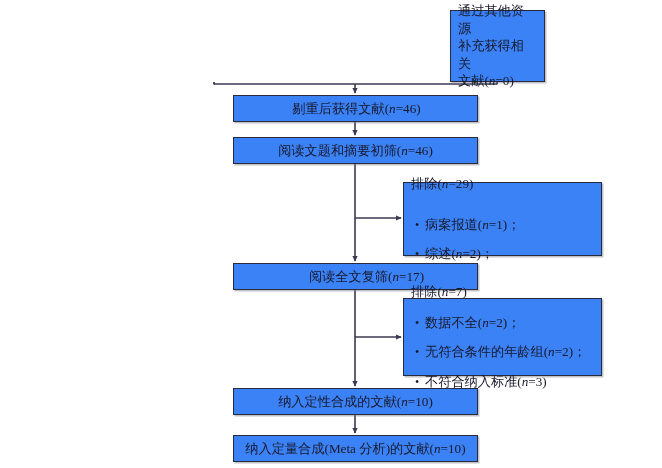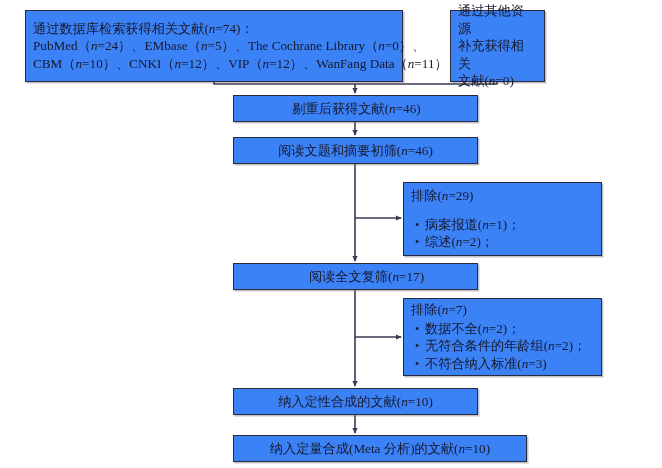--- a/index.html
+++ b/index.html
@@ -46,21 +46,21 @@
   .ital-n {
     font-style: italic;
     font-family: "Liberation Serif", "DejaVu Serif", serif;
   }
   .bullets {
     margin: 1px 0 0 0;
     padding: 0;
     list-style: none;
   }
   .bullets li {
-    margin: 0 0 0 14px;
+    margin: 12px 0 0 14px;
     padding: 0;
     white-space: nowrap;
     line-height: 1.34;
   }
   .bullets li::before {
     content: "\2022";
     display: inline-block;
     width: 10px;
     margin-left: -10px;
     font-size: 12px;
@@ -107,25 +107,20 @@
       <path d="M355,218 L401,218" marker-end="url(#arrowhead)"></path>
 
       <path d="M355,290 L355,386" marker-end="url(#arrowhead)"></path>
 
       <path d="M355,337 L401,337" marker-end="url(#arrowhead)"></path>
 
       <path d="M355,415 L355,433" marker-end="url(#arrowhead)"></path>
     </g>
   </svg>
 
-  <div class="box left-text" style="left:25px; top:10px; width:378px; height:72px; display:flex; flex-direction:column; justify-content:center;">
-    <div class="hdr-line">通过数据库检索获得相关文献(<i class="ital-n">n</i>=74)：</div>
-    <div class="hdr-line">PubMed（<i class="ital-n">n</i>=24）、EMbase（<i class="ital-n">n</i>=5）、The Cochrane Library（<i class="ital-n">n</i>=0）、</div>
-    <div class="hdr-line">CBM（<i class="ital-n">n</i>=10）、CNKI（<i class="ital-n">n</i>=12）、VIP（<i class="ital-n">n</i>=12）、WanFang Data（<i class="ital-n">n</i>=11）</div>
-  </div>
 
   <div class="box left-text" style="left:450px; top:10px; width:95px; height:72px; display:flex; flex-direction:column; justify-content:center;">
     <div>通过其他资源</div>
     <div>补充获得相关</div>
     <div>文献(<i class="ital-n">n</i>=0)</div>
   </div>
 
   <div class="box center-text" style="left:233px; top:95px; width:245px; height:27px;padding-left:8px;">
     <span>剔重后获得文献(<i class="ital-n">n</i>=46)</span>
   </div>
@@ -152,17 +147,17 @@
       <li>数据不全(<i class="ital-n">n</i>=2)；</li>
       <li>无符合条件的年龄组(<i class="ital-n">n</i>=2)；</li>
       <li>不符合纳入标准(<i class="ital-n">n</i>=3)</li>
     </ul>
   </div>
 
   <div class="box center-text" style="left:233px; top:388px; width:245px; height:27px;">
     <span>纳入定性合成的文献(<i class="ital-n">n</i>=10)</span>
   </div>
 
-  <div class="box center-text" style="left:233px; top:435px; width:294px; height:27px;">
+  <div class="box center-text" style="left:233px; top:435px; width:245px; height:27px;">
     <span>纳入定量合成(Meta 分析)的文献(<i class="ital-n">n</i>=10)</span>
   </div>
 
 </div>
 
 </body></html>

